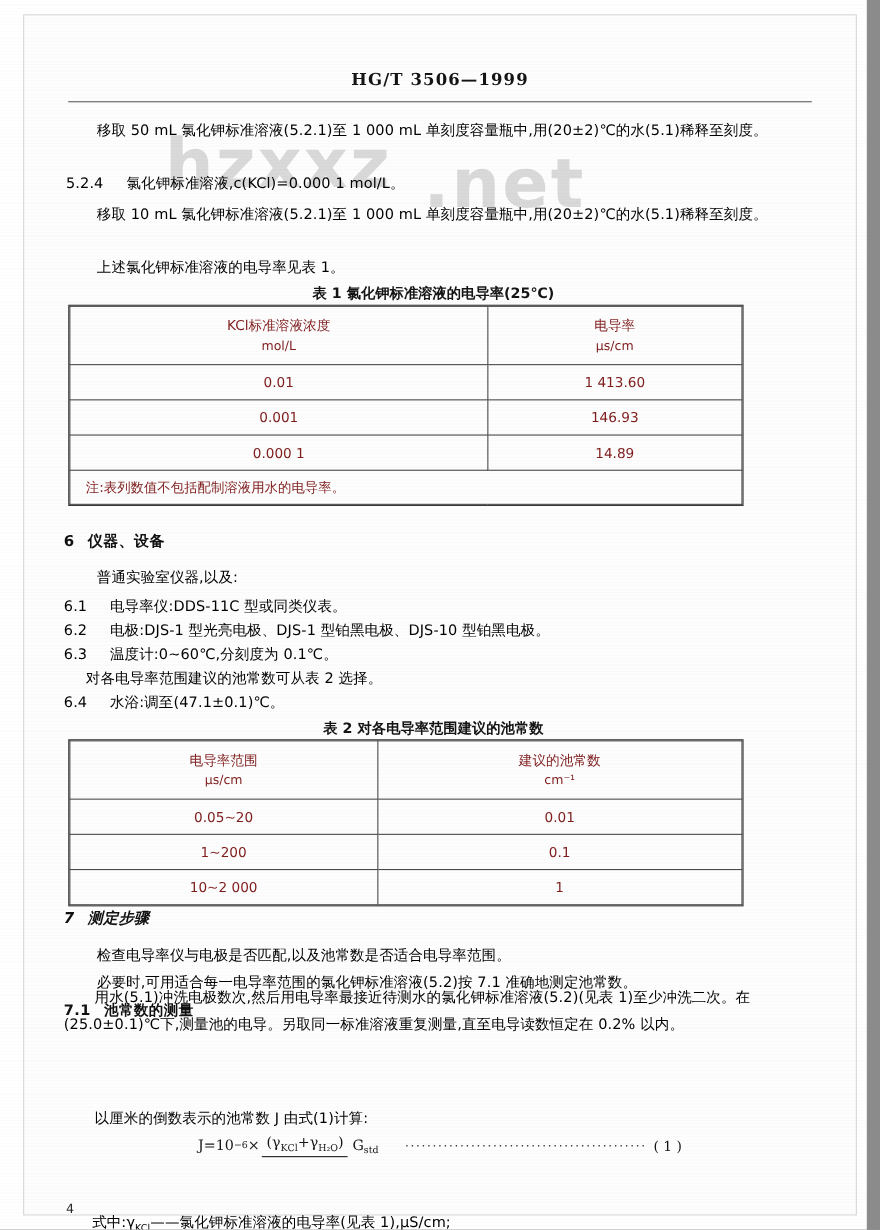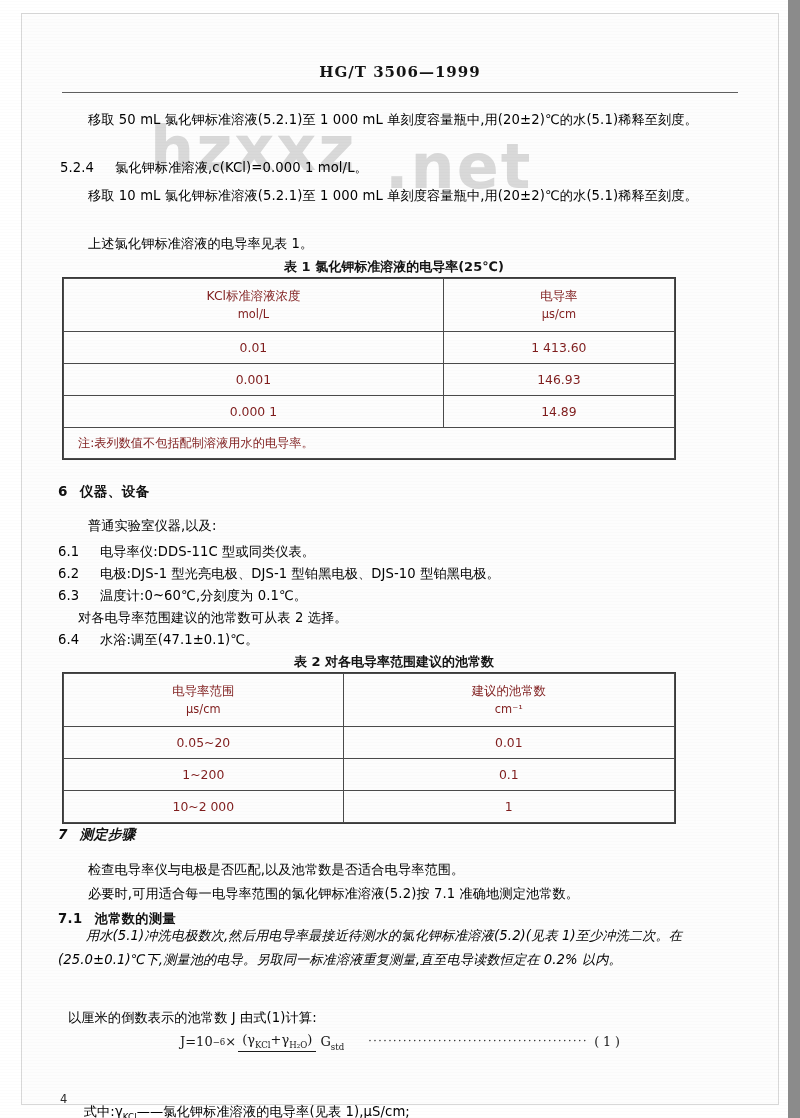--- a/index.html
+++ b/index.html
@@ -311,23 +311,23 @@
       <span class="num">7</span><span>测定步骤</span>
     </div>
 
     <div class="txt indent2" style="left:60px; top:858px; width:680px;">检查电导率仪与电极是否匹配,以及池常数是否适合电导率范围。</div>
     <div class="txt indent2" style="left:60px; top:882px; width:680px;">必要时,可用适合每一电导率范围的氯化钾标准溶液(5.2)按 7.1 准确地测定池常数。</div>
 
     <div class="sec-h" style="left:58px; top:910px; font-size:13.2px;">
       <span class="num">7.1</span><span>池常数的测量</span>
     </div>
 
-    <div class="txt indent2" style="left:58px; top:924px; width:684px;font-style:italic;">用水(5.1)冲洗电极数次,然后用电导率最接近待测水的氯化钾标准溶液(5.2)(见表 1)至少冲洗二次。在(25.0±0.1)℃下,测量池的电导。另取同一标准溶液重复测量,直至电导读数恒定在 0.2% 以内。</div>
-
-    <div class="txt indent2" style="left:40px; top:1006px; width:684px;">以厘米的倒数表示的池常数 J 由式(1)计算:</div>
+    <div class="txt indent2" style="left:58px; top:896px; width:684px;">用水(5.1)冲洗电极数次,然后用电导率最接近待测水的氯化钾标准溶液(5.2)(见表 1)至少冲洗二次。在(25.0±0.1)℃下,测量池的电导。另取同一标准溶液重复测量,直至电导读数恒定在 0.2% 以内。</div>
+
+    <div class="txt indent2" style="left:58px; top:1006px; width:684px;">以厘米的倒数表示的池常数 J 由式(1)计算:</div>
 
     <div class="formula-row" style="top:1032px;">
       <span class="frm">
         <span>J</span>
           <span>=</span>
           <span>10</span>
           <sup>−6</sup>
           <span>×</span>
         <span class="frac">
           <span class="num-part">(<span>γ</span><sub>KCl</sub><span>+</span><span>γ</span><sub>H₂O</sub>)</span>

